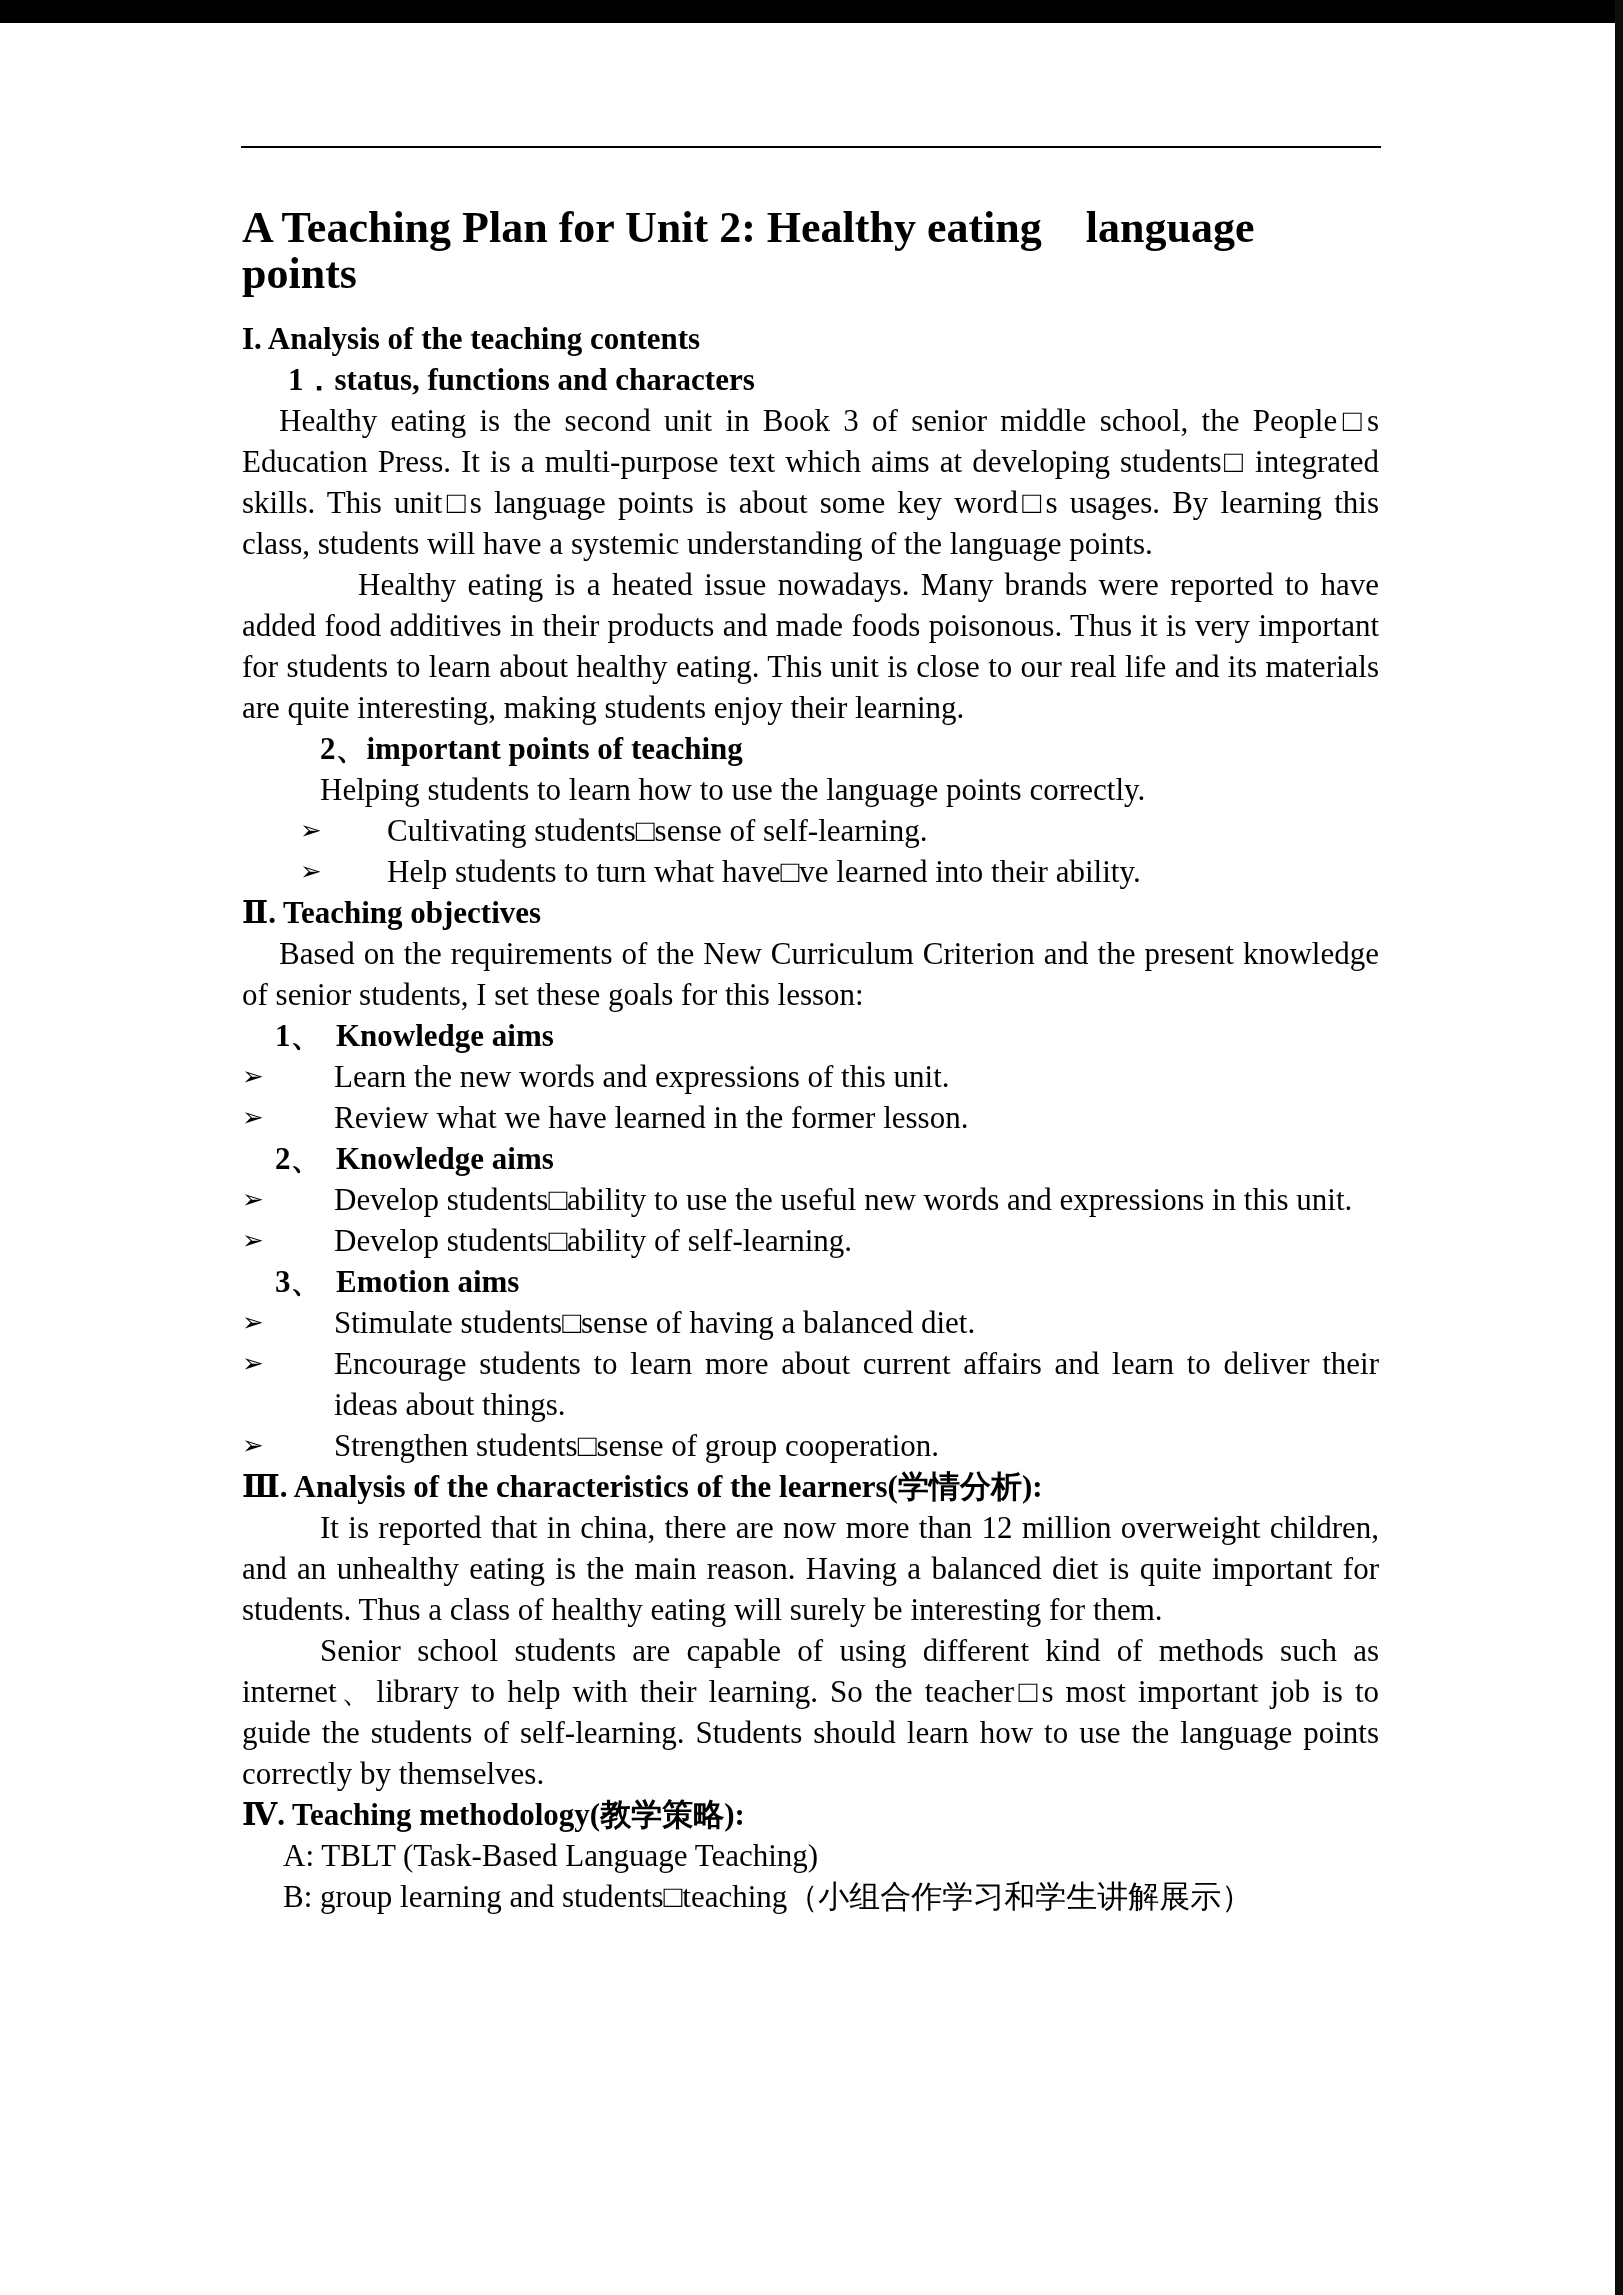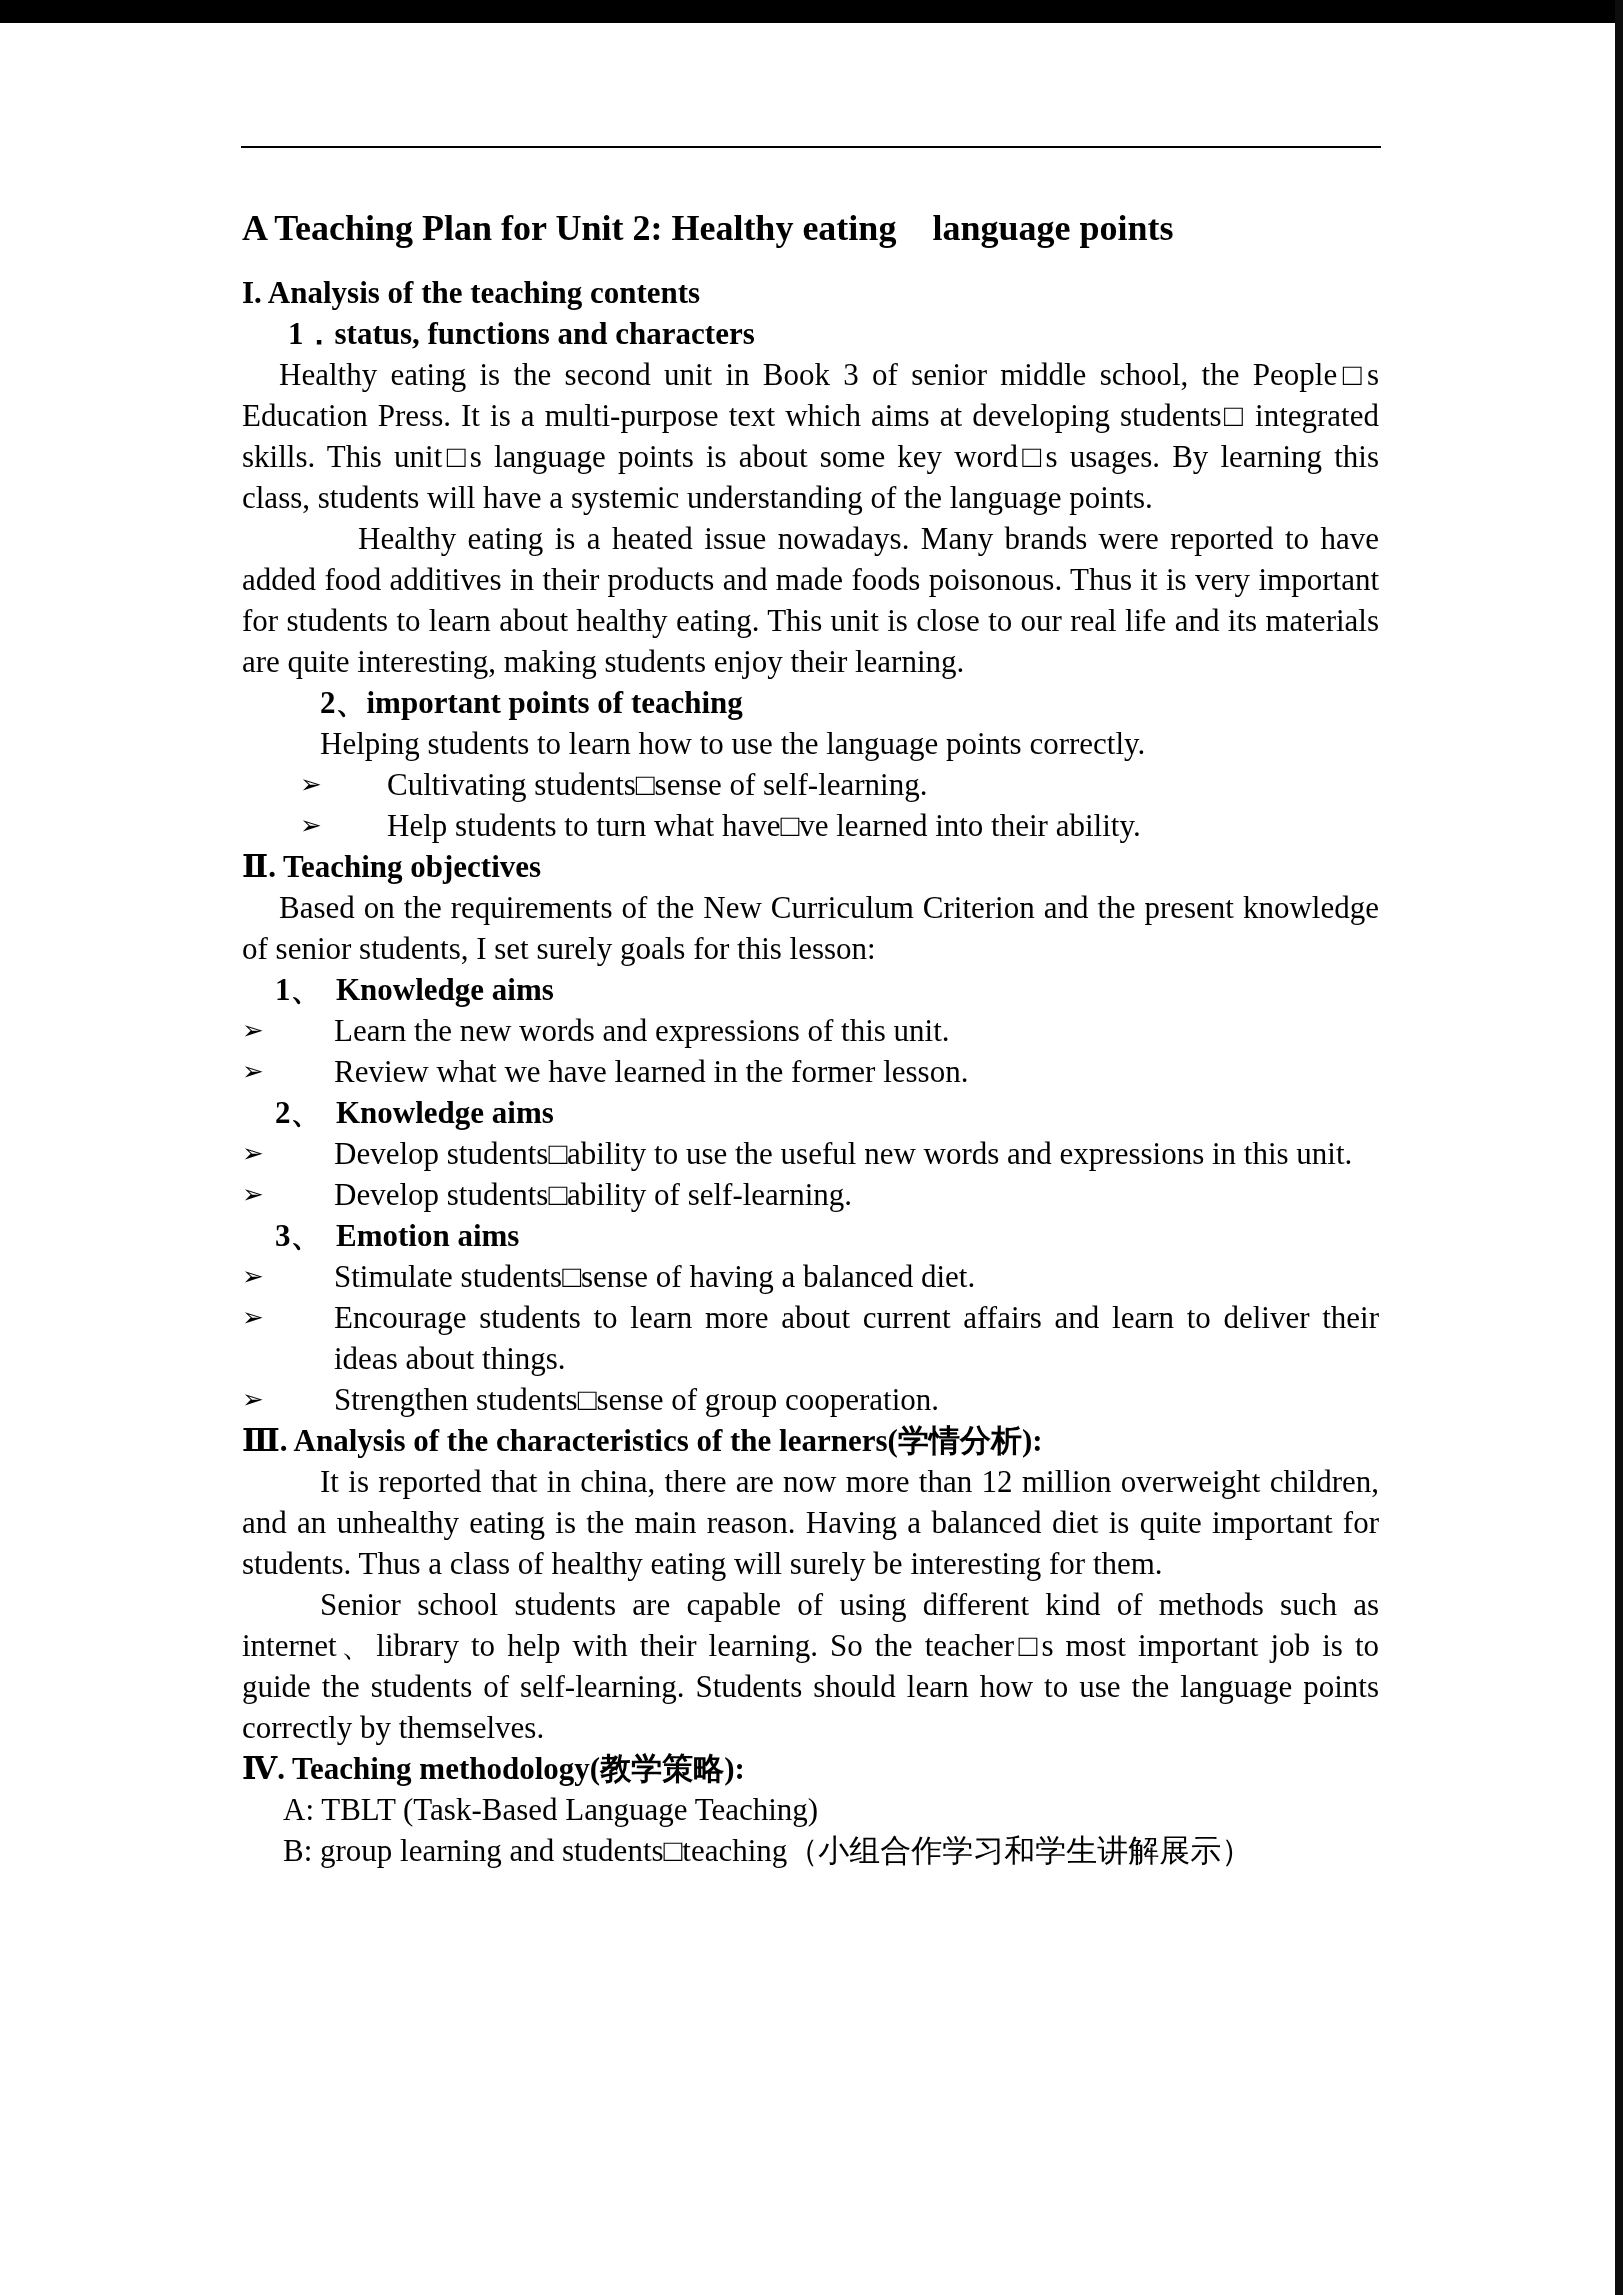--- a/index.html
+++ b/index.html
@@ -11,21 +11,21 @@
     font-family:"Liberation Serif","DejaVu Serif",serif;
     font-size:31px;
     line-height:41px;
     color:#000000;
     overflow:hidden;
   }
   .top-band{position:absolute;top:0;left:0;width:1623px;height:23px;background:#000000;}
   .right-strip{position:absolute;top:0;right:0;width:8.2px;height:2295px;background:#0d0d0d;}
   .header-rule{position:absolute;top:146px;left:241px;width:1140px;height:2px;background:#000000;}
   .content{position:absolute;left:242px;top:205px;width:1137px;}
-  .title{font-size:36px;line-height:46px;font-weight:bold;margin:0 0 20.5px 0;}
+  .title{font-size:44px;line-height:46px;font-weight:bold;margin:0 0 20.5px 0;}
   .h1{font-weight:bold;}
   .h2a{font-weight:bold;margin-left:46px;}
   .h2b{font-weight:bold;margin-left:78px;}
   .p-j{text-align:justify;}
   .ind1{text-indent:37px;}
   .ind2{text-indent:78px;}
   .ind3{text-indent:116px;}
   .p-plain{margin-left:78px;}
   .p-ab{margin-left:41px;}
   .li{display:flex;text-align:justify;}
@@ -66,21 +66,21 @@
       <span class="marker">➢</span>
       <span class="txt">Cultivating students□sense of self-learning.</span>
     </div>
     <div class="li li-a">
       <span class="marker">➢</span>
       <span class="txt">Help students to turn what have□ve learned into their ability.</span>
     </div>
 
     <div class="h1">Ⅱ. Teaching objectives</div>
 
-    <div class="p-j ind1">Based on the requirements of the New Curriculum Criterion and the present knowledge of senior students, I set surely goals for this lesson:</div>
+    <div class="p-j ind1">Based on the requirements of the New Curriculum Criterion and the present knowledge of senior students, I set these goals for this lesson:</div>
 
     <div class="h2n">
       <span class="num">1、</span>
       <span class="lbl">Knowledge aims</span>
     </div>
 
     <div class="li li-b">
       <span class="marker">➢</span>
       <span class="txt">Learn the new words and expressions of this unit.</span>
     </div>

